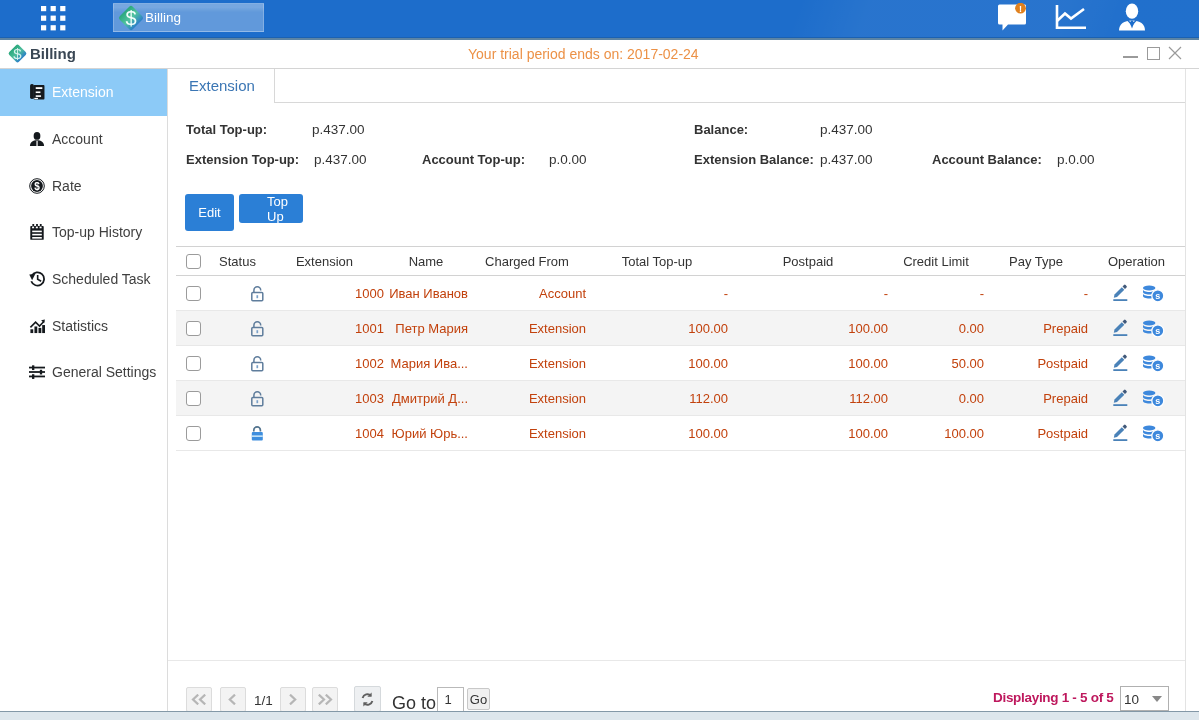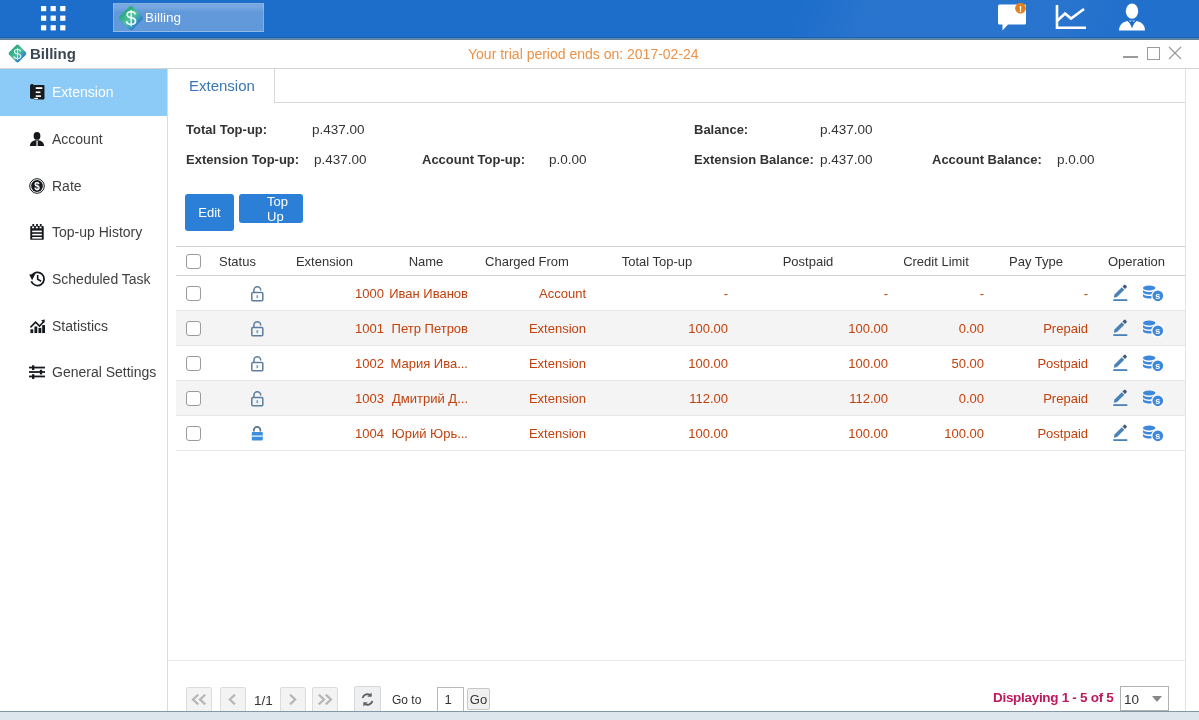--- a/index.html
+++ b/index.html
@@ -64,21 +64,21 @@
 
 #pgline { left:168px; top:660px; width:1017px; height:1px; background:#e8e8e8; }
 .pbtn { background:#f3f3f3; border:1px solid #dcdcdc; border-radius:2px;
   display:flex; align-items:center; justify-content:center; }
 #pg1 { left:186px; top:687px; width:26px; height:25px; }
 #pg2 { left:219.5px; top:687px; width:26px; height:25px; }
 #pgtext { left:254px; top:693px; font-size:13.5px; color:#333; }
 #pg3 { left:279.5px; top:687px; width:26px; height:25px; }
 #pg4 { left:312px; top:687px; width:26px; height:25px; }
 #pgrefresh { left:353.5px; top:686px; width:27px; height:26px; background:#eef0f2; border:1px solid #d5d9dc; border-radius:2px; display:flex; align-items:center; justify-content:center; }
-#pggoto { left:392px; top:693px; font-size:12px; color:#333; }
+#pggoto { left:392px; top:693px; font-size:18px; color:#333; }
 #pginput { left:436.5px; top:687px; width:27px; height:25px; border:1px solid #b9b9b9; background:#fff; font-size:13px; display:flex; align-items:center; padding-left:7px; }
 #pggo { left:467px; top:688px; width:23px; height:22px; background:#f0f0f0; border:1px solid #c8c8c8; border-radius:2px; font-size:13px; color:#333; display:flex; align-items:center; justify-content:center; }
 #pgdisp { left:993px; top:690px; font-size:13.5px; color:#be185d; letter-spacing:-0.3px;font-weight:bold; }
 #pgsel { left:1119.5px; top:686px; width:49px; height:25px; border:1px solid #b0b0b0; background:#fff; }
 #pgselnum { left:1124px; top:692px; font-size:13.5px; color:#333; }
 #pgseltri { left:1151.5px; top:696px; width:0; height:0; border-left:5.5px solid transparent; border-right:5.5px solid transparent; border-top:6.5px solid #888; }
 
 
 #bottomstrip { left:0; top:711px; width:1199px; height:9px; background:#dde6ec; border-top:1.5px solid #8398a7; }
 </style>
@@ -342,21 +342,21 @@
 <tr class="alt">
   <td>
             <div class="cb"></div>
           </td>
   <td><svg style="margin-top:4px" width="16" height="17" viewBox="0 0 16 17">
               <rect x="2.8" y="7.5" width="11" height="8.2" rx="1" fill="none" stroke="#5f7d9c" stroke-width="1.5"></rect>
               <path d="M4.9 7.2 v-2 a3.4 3.4 0 0 1 6.8 0 v0.2" fill="none" stroke="#5f7d9c" stroke-width="1.5"></path>
               <line x1="8.3" y1="10.2" x2="8.3" y2="13.2" stroke="#7aa0c8" stroke-width="1.7"></line>
             </svg></td>
   <td>1001</td>
-          <td>Петр Петров</td>
+          <td>Петр Мария</td>
           <td>Extension</td>
           <td>100.00</td>
           <td>100.00</td>
           <td>0.00</td>
           <td>Prepaid</td>
   <td>
     <div style="position:relative; width:97px; height:18px; margin:0 auto">
       <svg style="position:absolute; left:23px; top:0" width="18" height="17" viewBox="0 0 18 17">
                 <path d="M3.5 10.5 L10.8 3.2 L13.3 5.7 L6 13 L2.8 13.8 z" fill="#4a82b8"></path>
                 <path d="M11.5 2.5 L13 1 a1.1 1.1 0 0 1 1.6 0 l0.9 0.9 a1.1 1.1 0 0 1 0 1.6 L14 5 z" fill="#41597a"></path>

